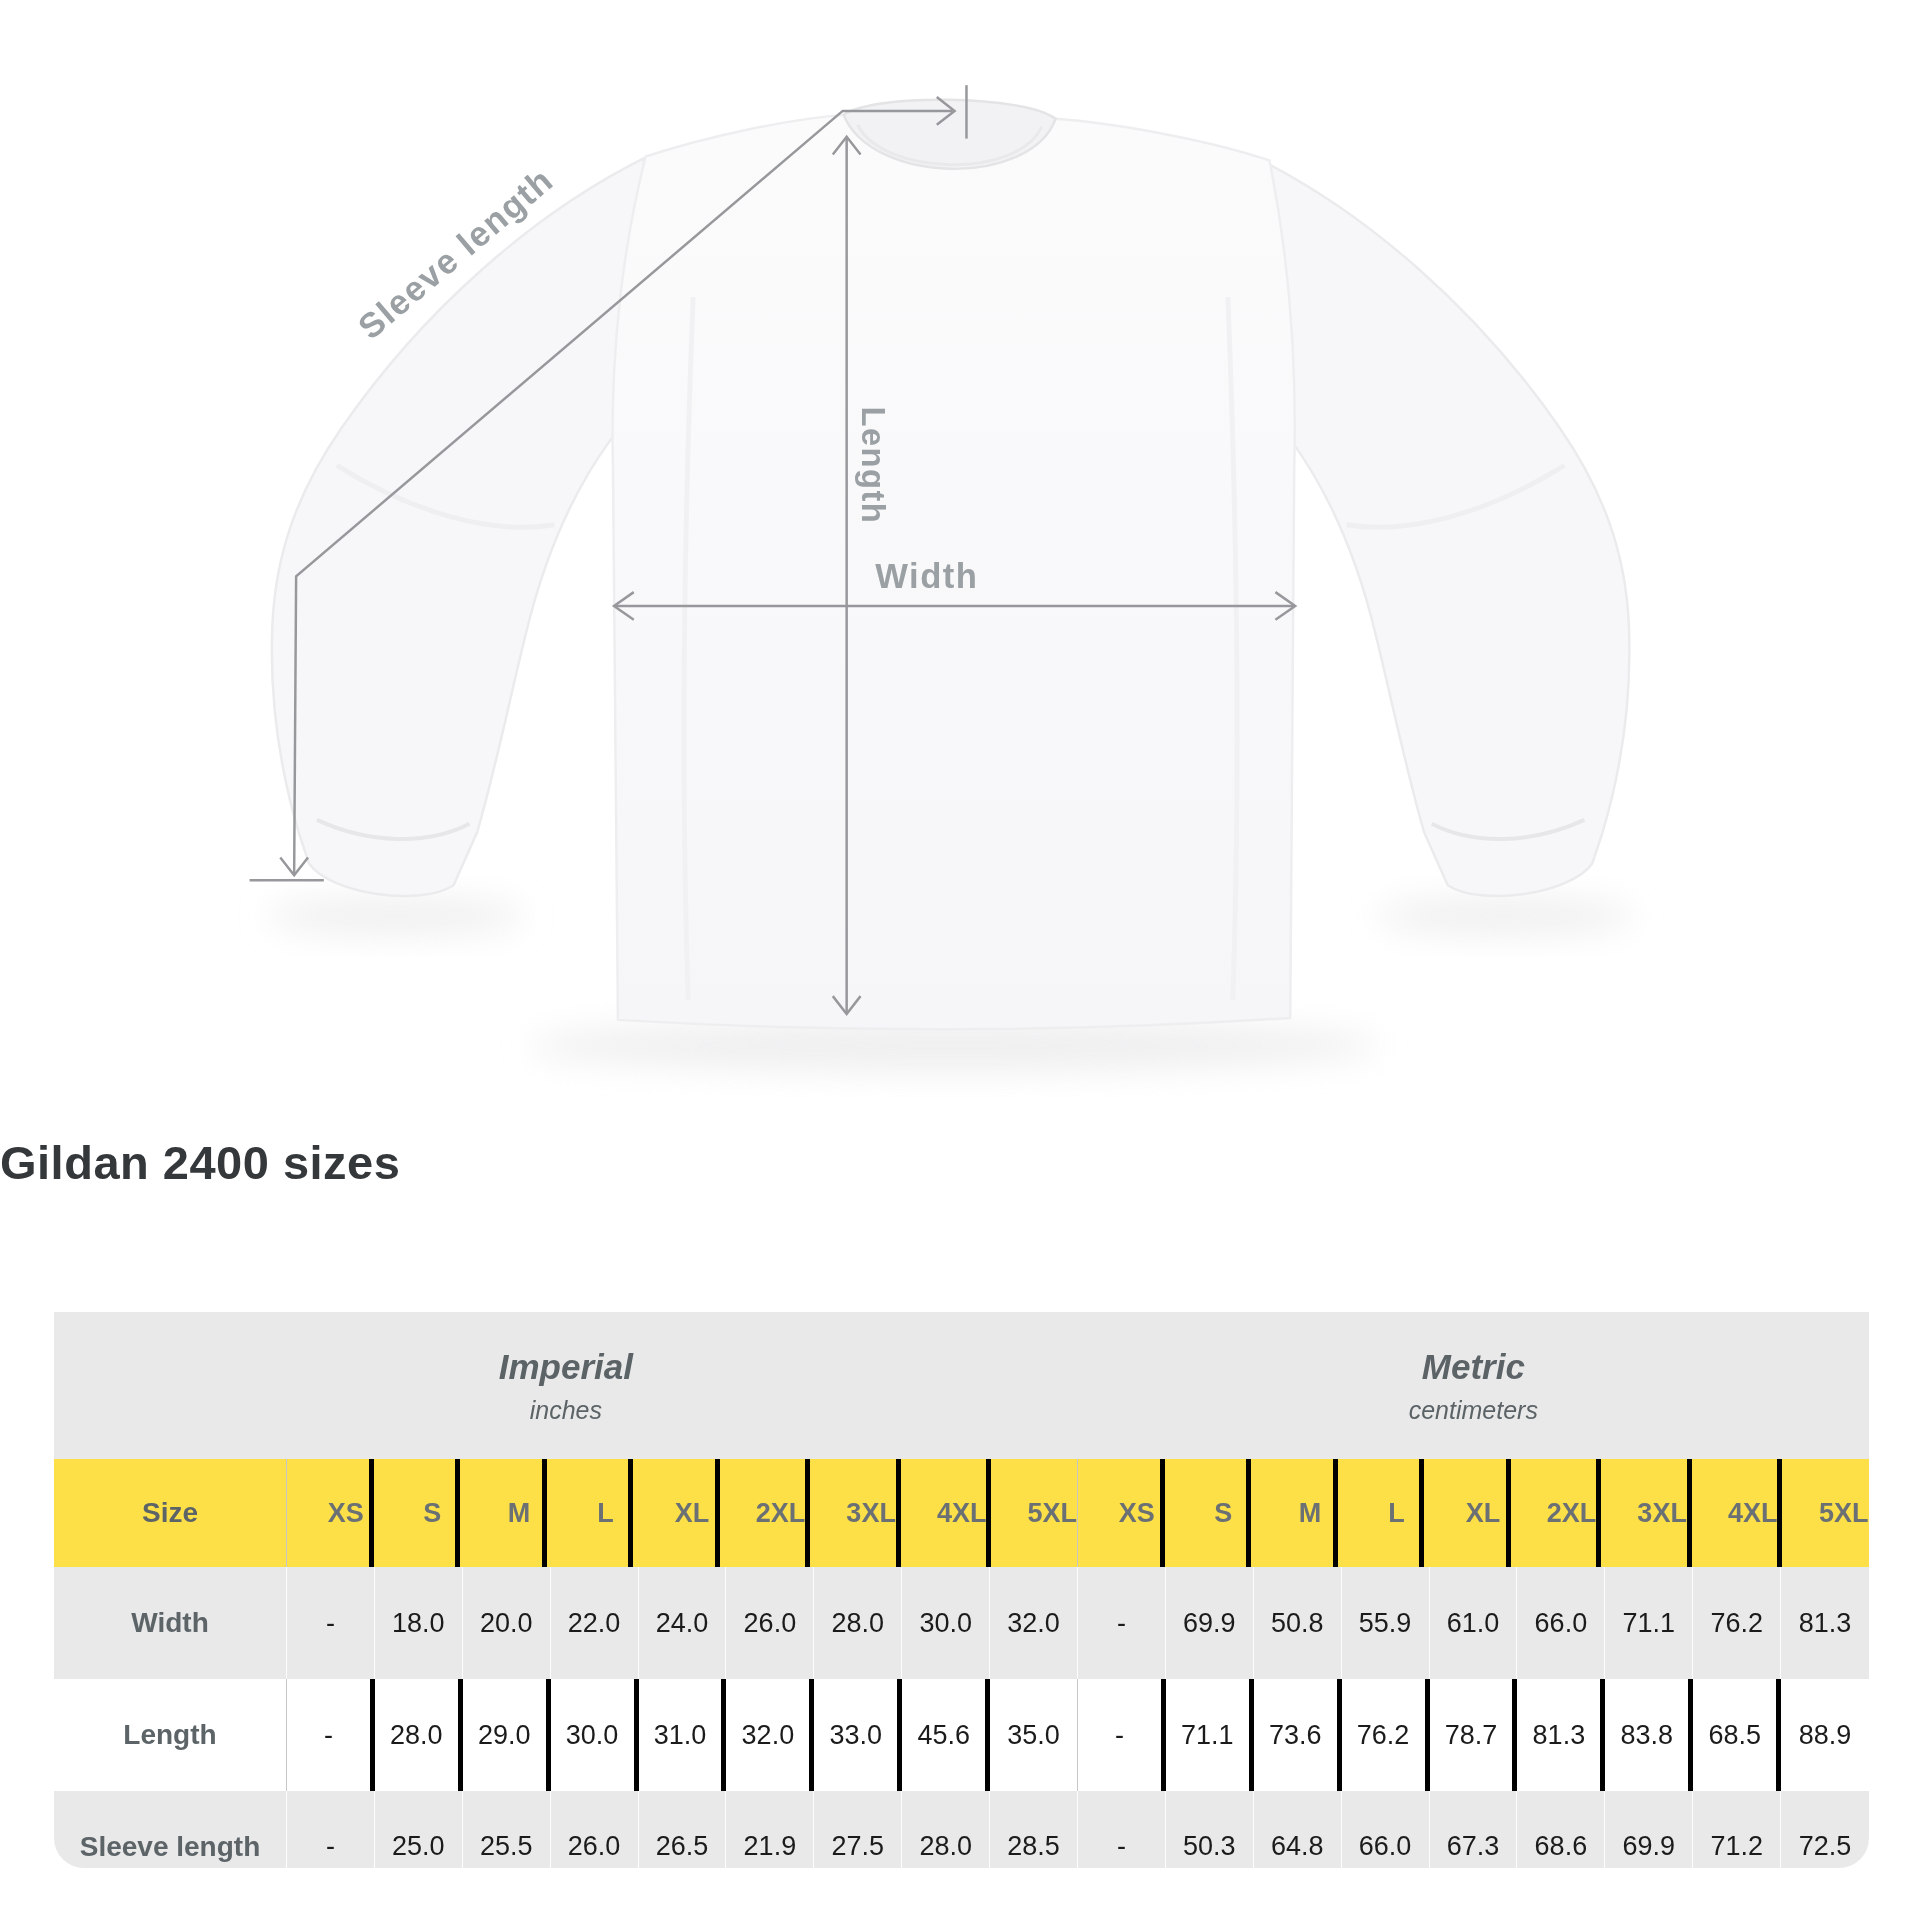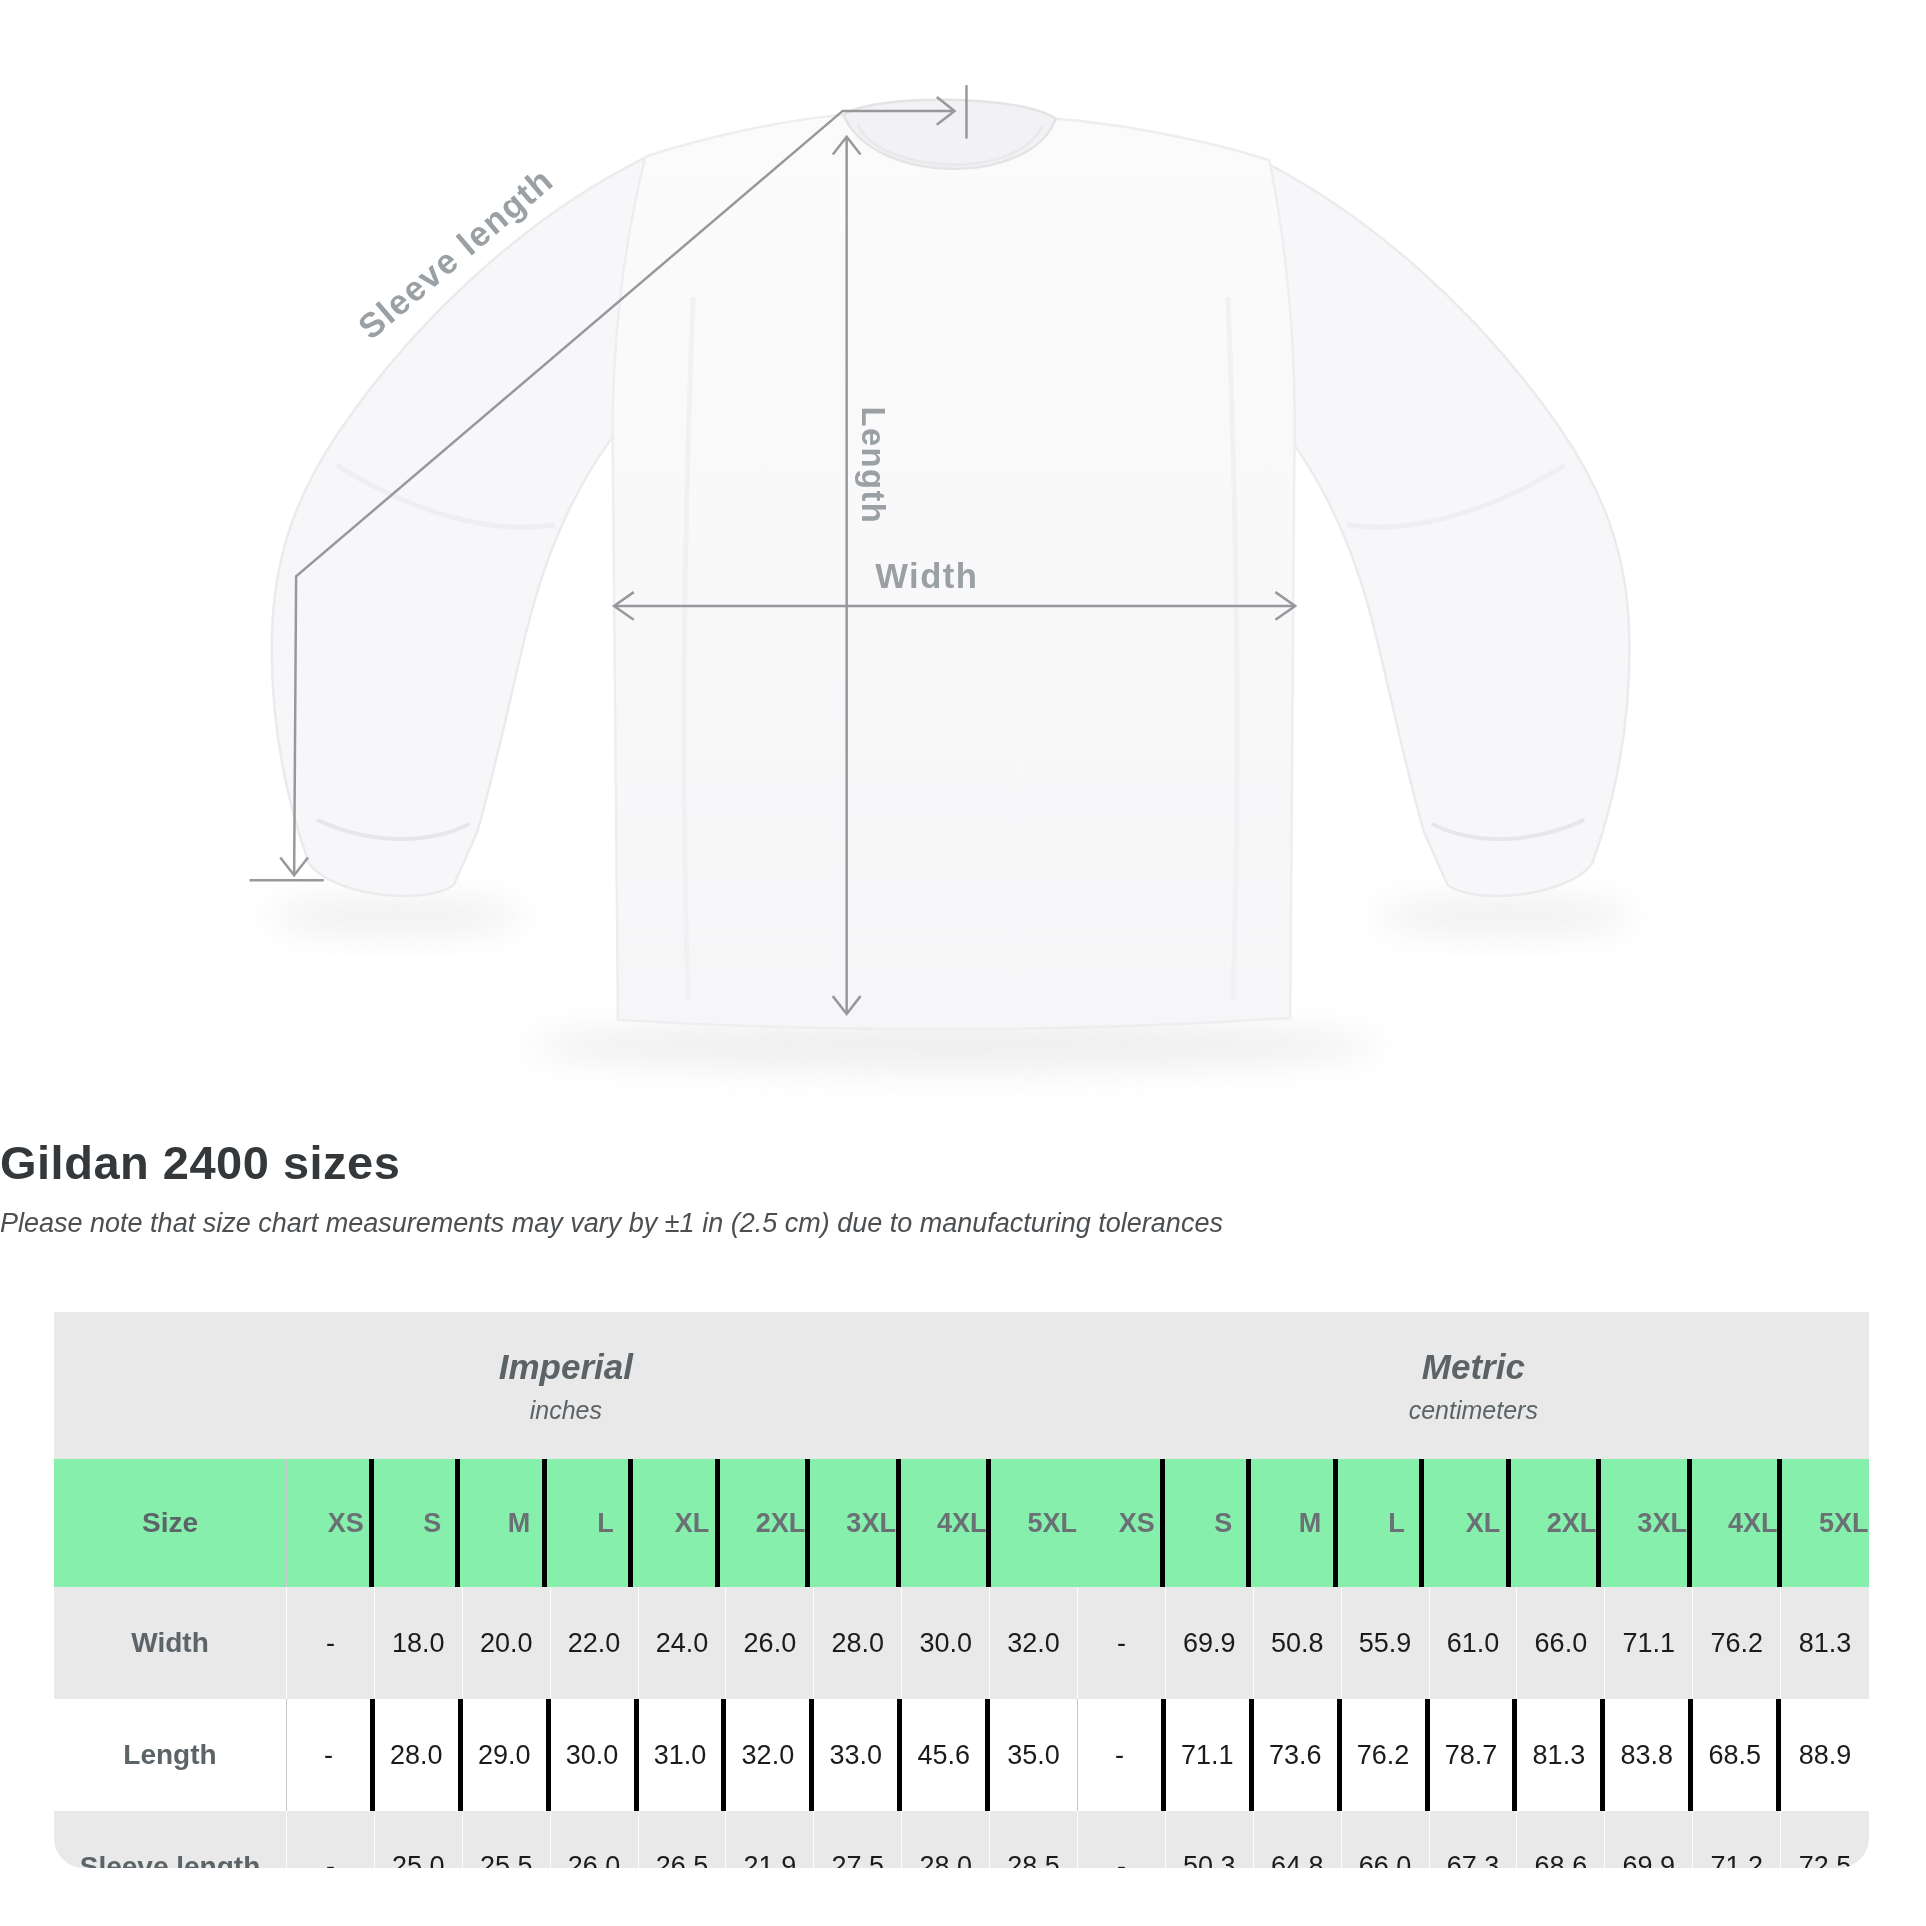--- a/index.html
+++ b/index.html
@@ -23,21 +23,21 @@
     border-radius:30px;overflow:hidden;background:#ffffff;
   }
   .band{display:flex;height:147px;background:#e9e9ea;margin-top:40px;}
   .band .half{display:flex;flex-direction:column;align-items:center;justify-content:center;gap:9px;}
   .band .half.imp{width:56.4%;}
   .band .half.met{width:43.6%;}
   .unit-name{font-size:35px;font-weight:bold;font-style:italic;color:#5c6367;}
   .unit-sub{font-size:25px;font-style:italic;color:#5c6367;}
 
   .trow{display:grid;grid-template-columns:233px repeat(18,1fr);}
-  .trow.h{height:128px;background:#86efac;gap:36px;}
+  .trow.h{height:108px;background:#fde047;gap:36px;}
   .trow.w{height:112px;background:#e9e9ea;}
   .trow.l{height:112px;background:#ffffff;}
   .trow.s{height:111px;background:#e9e9ea;}
   .c{display:flex;align-items:center;justify-content:center;font-size:27px;color:#1b1b1b;}
   .c.lbl{font-weight:bold;color:#5d6468;font-size:28px;}
   .c.szh{font-weight:bold;color:#6a7074;}
   
   .trow.h .c, .trow.l .c{border-right:5px solid #000000;}
   .trow.h .c.sepS, .trow.l .c.sepS{border-right:1px solid #c7c7c9;}
   
@@ -125,21 +125,20 @@
       </g>
 
       <text class="ann-text" x="468" y="265" font-size="35" text-anchor="middle" transform="rotate(-40.4 468 265)">Sleeve length</text>
       <text class="ann-text" x="870" y="470" font-size="33" text-anchor="middle" transform="rotate(90 870 470)">Length</text>
       <text class="ann-text" x="936" y="594" font-size="35" text-anchor="middle">Width</text>
     </svg>
   </div>
 
   <div class="titleblock">
     <div class="title">Gildan 2400 sizes</div>
-    <div class="subtitle">Please note that size chart measurements may vary by ±1 in (2.5 cm) due to manufacturing tolerances</div>
   </div>
 
   <div class="sizetable">
 
     <div class="band">
       <div class="half imp">
         <div class="unit-name">Imperial</div>
         <div class="unit-sub">inches</div>
       </div>
       <div class="half met">

